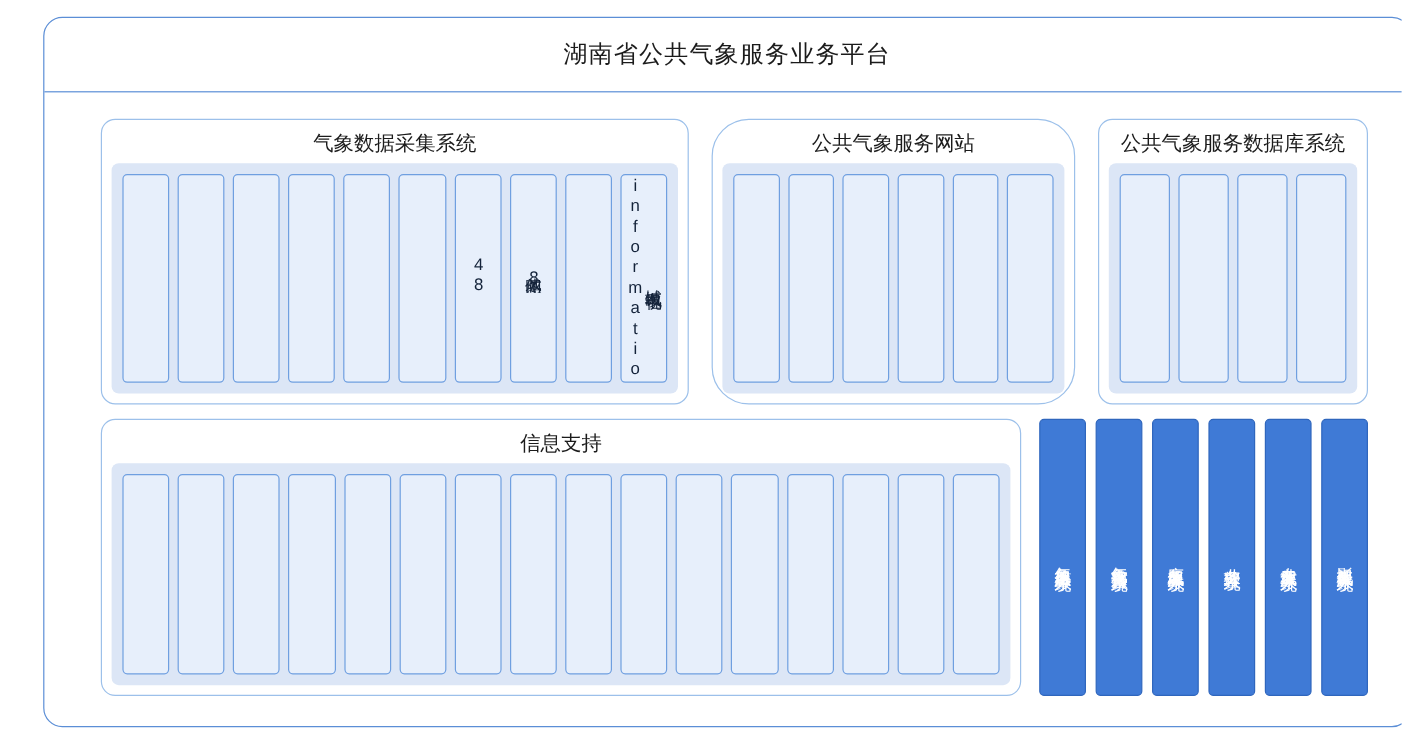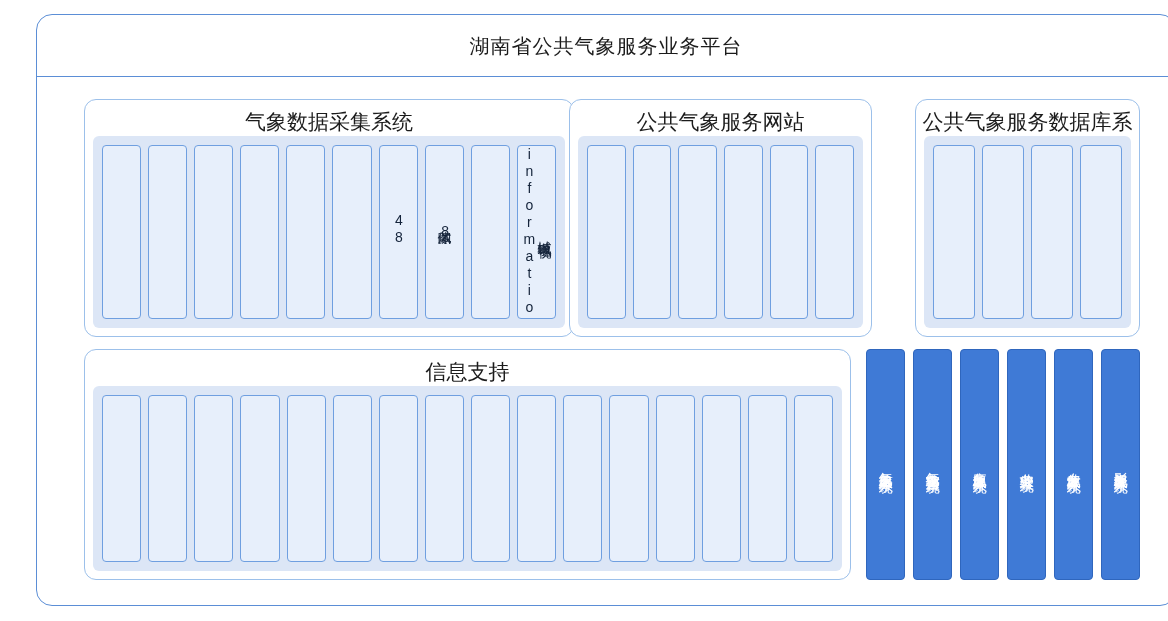--- a/index.html
+++ b/index.html
@@ -56,21 +56,21 @@
     border: 1px solid #9cc0ea;
     border-radius: 12px;
     background: #ffffff;
   }
   .group-title {
     position: absolute;
     left: 0;
     top: 0;
     width: 100%;
     text-align: center;
-    font-size: 21px;
+    font-size: 17px;
     color: #1b1b1b;
     box-sizing: border-box;
     padding-top: 8px;
     height: 34px;
   }
   .group-inner {
     position: absolute;
     left: 8px;
     right: 8px;
     top: 36px;
@@ -133,21 +133,21 @@
     text-orientation: upright;
     font-size: 14px;
     line-height: 1.12;
     color: #ffffff;
     letter-spacing: 1px;
     text-align: center;
   }
 
   
   #grp-collect   { left: 47px;  top: 84px;  width: 490px; height: 238px; }
-  #grp-website   { left: 532px; top: 84px;  width: 303px; height: 238px; }
+  #grp-website   { left: 556px; top: 84px;  width: 303px; height: 238px; border-radius: 31px; }
   #grp-database  { left: 878px; top: 84px;  width: 225px; height: 238px; padding-left: 39px; }
   #grp-support   { left: 47px;  top: 334px; width: 767px; height: 231px; }
 
   #services {
     position: absolute;
     left: 829px;
     top: 334px;
     width: 274px;
     height: 231px;
     display: flex;

